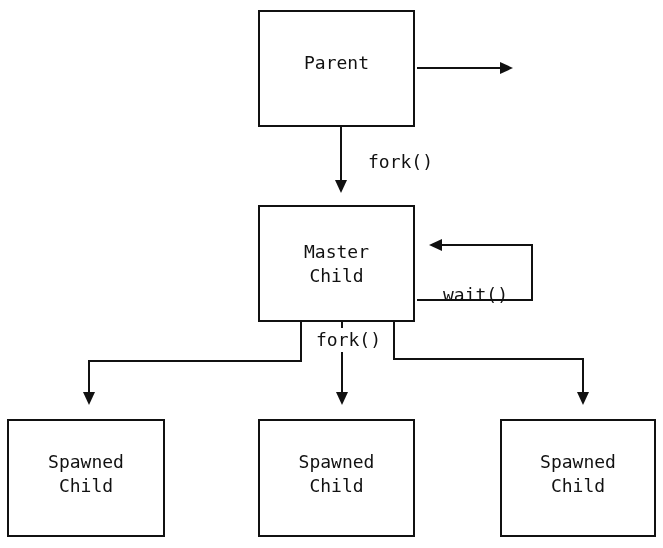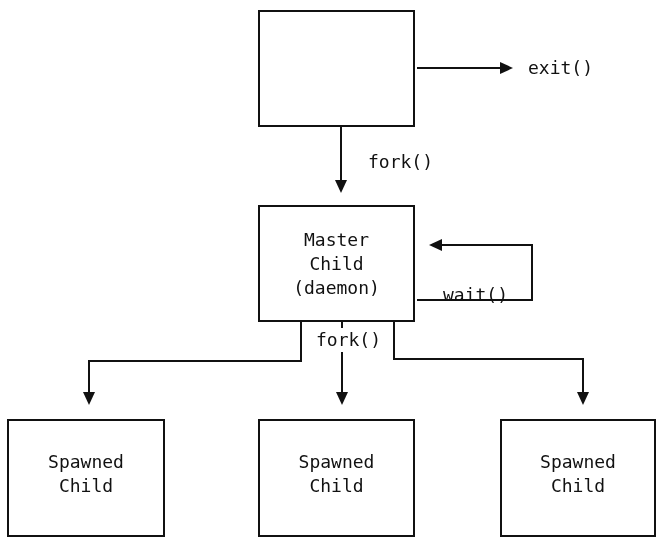--- a/index.html
+++ b/index.html
@@ -59,34 +59,33 @@
     z-index: 3;
   }
   .masked { background: var(--canvas); padding: 0 2px; }
 </style>
 </head>
 <body>
 
 <div class="diagram">
 
   <div class="box lift-6" style="left:258px; top:10px; width:157px; height:117px;">
+    <span>Parent</span>
   </div>
 
   <div class="hline" style="left:417px; top:67px; width:84px;"></div>
   <div class="ah ah-right" style="left:500px; top:62px;"></div>
-  <div class="edge-label" style="left:528px; top:56px;">exit()</div>
 
   <div class="vline" style="left:340px; top:127px; height:53px;"></div>
   <div class="ah ah-down" style="left:335px; top:180px;"></div>
   <div class="edge-label" style="left:368px; top:150px;">fork()</div>
 
   <div class="box" style="left:258px; top:205px; width:157px; height:117px;">
     <span>Master</span>
     <span>Child</span>
-    <span>(daemon)</span>
   </div>
 
   <div class="ah ah-left" style="left:429px; top:239px;"></div>
   <div class="hline" style="left:442px; top:244px; width:91px;"></div>
   <div class="vline" style="left:531px; top:244px; height:57px;"></div>
   <div class="hline" style="left:417px; top:299px; width:116px;"></div>
   <div class="edge-label" style="left:443px; top:283px;">wait()</div>
 
   <div class="vline" style="left:300px; top:322px; height:40px;"></div>
   <div class="vline" style="left:341px; top:322px; height:70px;"></div>

